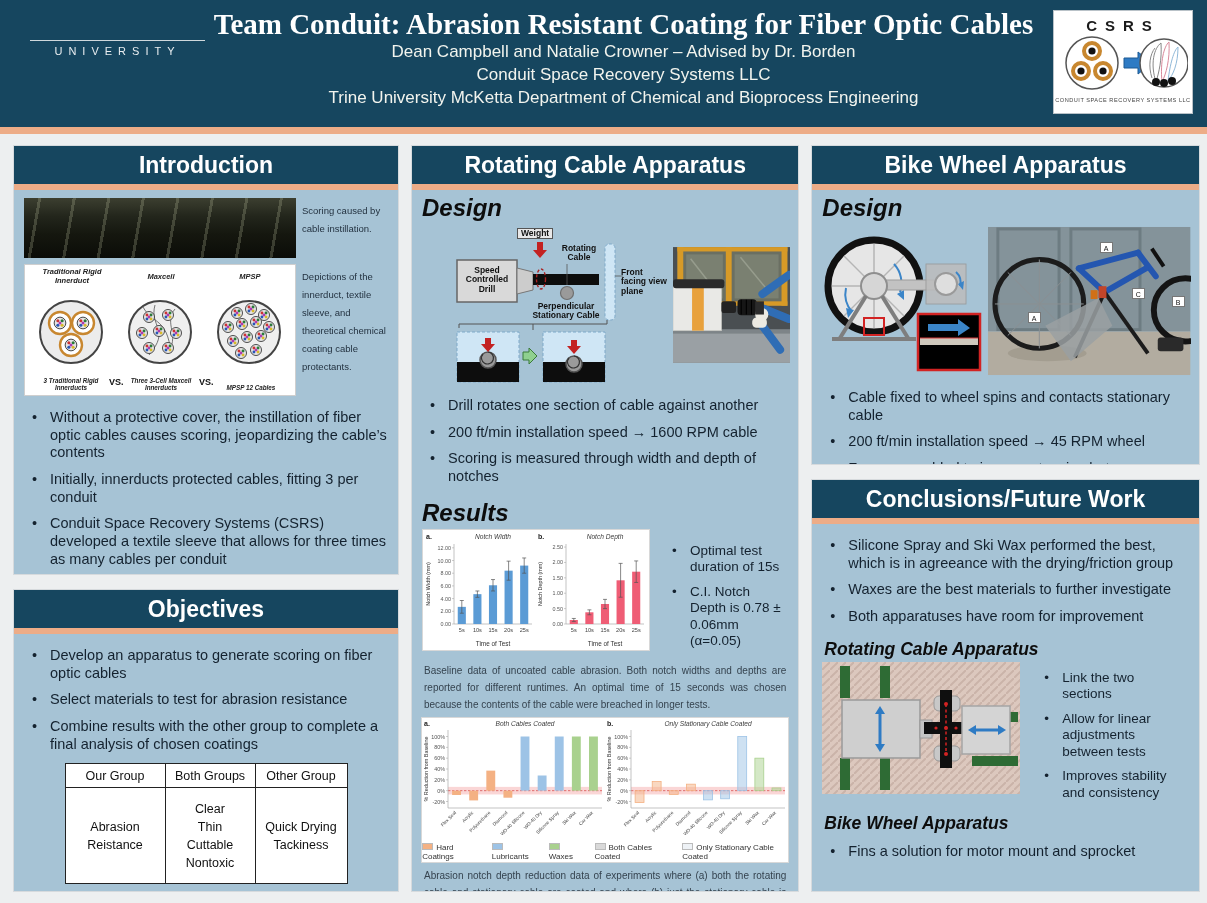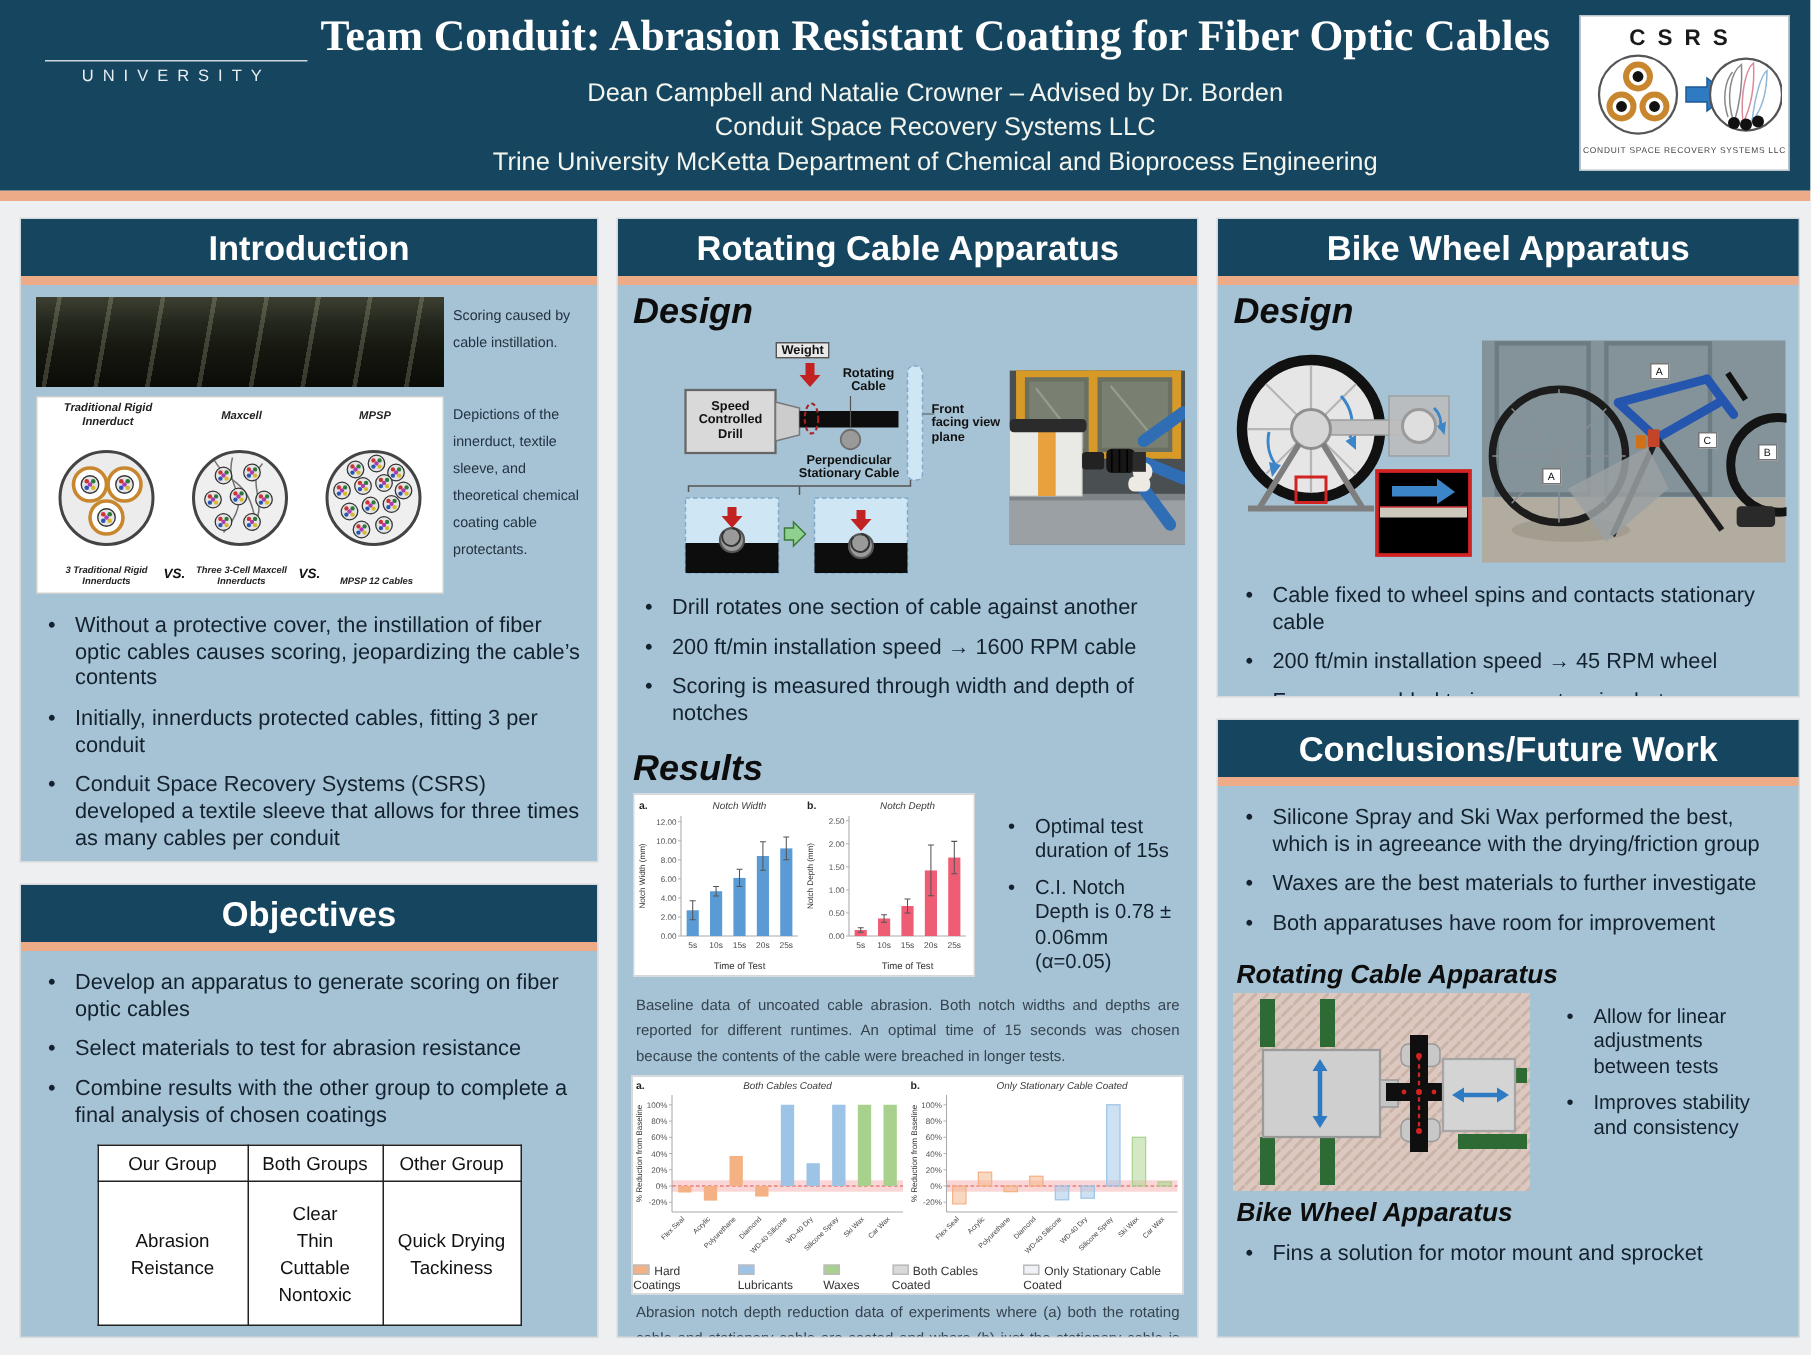--- a/index.html
+++ b/index.html
@@ -7,21 +7,21 @@
   body { font-family:"Liberation Sans", sans-serif; background:#edeff0; overflow:hidden; }
   .poster { position:relative; width:1207px; height:903px; background:#edeff0; }
 
   
   header { position:relative; width:100%; height:127px; background:#16465f; color:#fff; }
   .top-divider { width:100%; height:7px; background:#edac87; }
   .trine-logo { position:absolute; left:30px; top:36px; width:175px; text-align:center; }
   .trine-word { font-family:"Liberation Serif", serif; font-size:44px; letter-spacing:4px; color:#f4f6f4; line-height:1; }
   .trine-sub { margin-top:4px; padding-top:4px; border-top:1px solid #cfd8dc; font-size:11px; letter-spacing:6px; color:#e8edf0; }
   .head-center { position:absolute; left:200px; right:160px; top:8px; text-align:center; }
-  .head-center h1 { font-family:"Liberation Serif", serif; font-size:29px; font-weight:700; color:#ffffff; margin-bottom:10px; }
+  .head-center h1 { font-family:"Liberation Serif", serif; font-size:29px; font-weight:700; color:#ffffff; }
   .subtitle { font-size:17px; color:#f2f4ee; line-height:1.35; }
   .csrs-logo { position:absolute; right:14px; top:10px; width:140px; height:104px; background:#fff; border:1px solid #b9c2c8; text-align:center; padding-top:6px; }
   .csrs-title { font-size:15px; font-weight:700; letter-spacing:8px; color:#1a1a1a; }
   .csrs-cap { font-size:5.6px; letter-spacing:0.5px; color:#444; margin-top:1px; }
 
   
   .cols { display:flex; gap:14px; padding:12px 29px 12px 14px; }
   .col { display:flex; flex-direction:column; width:386.33px; gap:16px; }
   .panel { background:#a6c3d5; box-shadow:0 0 0 1px #d6dadd; display:flex; flex-direction:column; }
   .panel-head { height:38px; background:#16465f; color:#fff; font-size:23px; font-weight:700; display:flex; align-items:center; justify-content:center; flex:0 0 auto; }
@@ -40,21 +40,21 @@
   .cable-photo { width:272px; height:60px;
     background:linear-gradient(180deg,#3c3f30 0%,#23261c 30%,#15170f 60%,#0b0c08 100%);
     position:relative; overflow:hidden; }
   .cable-photo::after { content:""; position:absolute; inset:0;
     background:repeating-linear-gradient(100deg, transparent 0 14px, rgba(190,195,160,0.35) 14px 17px, transparent 17px 34px);
     opacity:.7; }
   .innerduct-fig { width:272px; height:132px; background:#fff; border:1px solid #cfcfcf; position:relative; }
   .innerduct-fig svg { position:absolute; inset:0; }
   .fig-lbl { position:absolute; font-size:7.5px; font-weight:700; font-style:italic; color:#222; text-align:center; line-height:1.15; }
   .fig-sub { position:absolute; font-size:6.3px; font-weight:700; font-style:italic; color:#222; text-align:center; line-height:1.2; }
-  .fig-vs { position:absolute; font-size:9px; font-weight:700; font-style:italic; color:#111; }
+  .fig-vs { position:absolute; font-size:9px; font-weight:700; color:#111; }
 
   
   .obj-table { margin:10px auto 0 auto; border-collapse:collapse; background:#fff; font-size:12.5px; color:#111; }
   .obj-table th, .obj-table td { border:1.5px solid #222; text-align:center; font-weight:400; padding:2px 8px; vertical-align:middle; }
   .obj-table th { height:24px; }
   .obj-table td { height:96px; }
   .cell-line { line-height:1.45; }
 
   
   .design-h { font-size:24px; font-weight:700; font-style:italic; color:#0d0d0d; padding:4px 0 0 10px; }
@@ -675,20 +675,21 @@
                   <circle cx="124" cy="92" r="2"></circle>
                   <circle cx="114" cy="66" r="1.6"></circle>
                   <circle cx="134" cy="66" r="1.6"></circle>
                 </g>
               <rect x="140" y="44" width="48" height="48" fill="#d4d4d4" stroke="#a5a5a5" stroke-width="1.5"></rect>
               <line x1="150" y1="68" x2="180" y2="68" stroke="#2e7bc4" stroke-width="3"></line>
               <polygon points="146,68 154,63 154,73" fill="#2e7bc4"></polygon>
               <polygon points="184,68 176,63 176,73" fill="#2e7bc4"></polygon>
             </svg>
             <ul class="bullets small">
+              <li>Link the two sections</li>
               <li>Allow for linear adjustments between tests</li>
               <li>Improves stability and consistency</li>
             </ul>
           </div>
           <div class="sub-h">Bike Wheel Apparatus</div>
           <ul class="bullets" style="padding-top:0; margin-top:-2px">
             <li>Fins a solution for motor mount and sprocket</li>
 
           </ul>
         </div>

